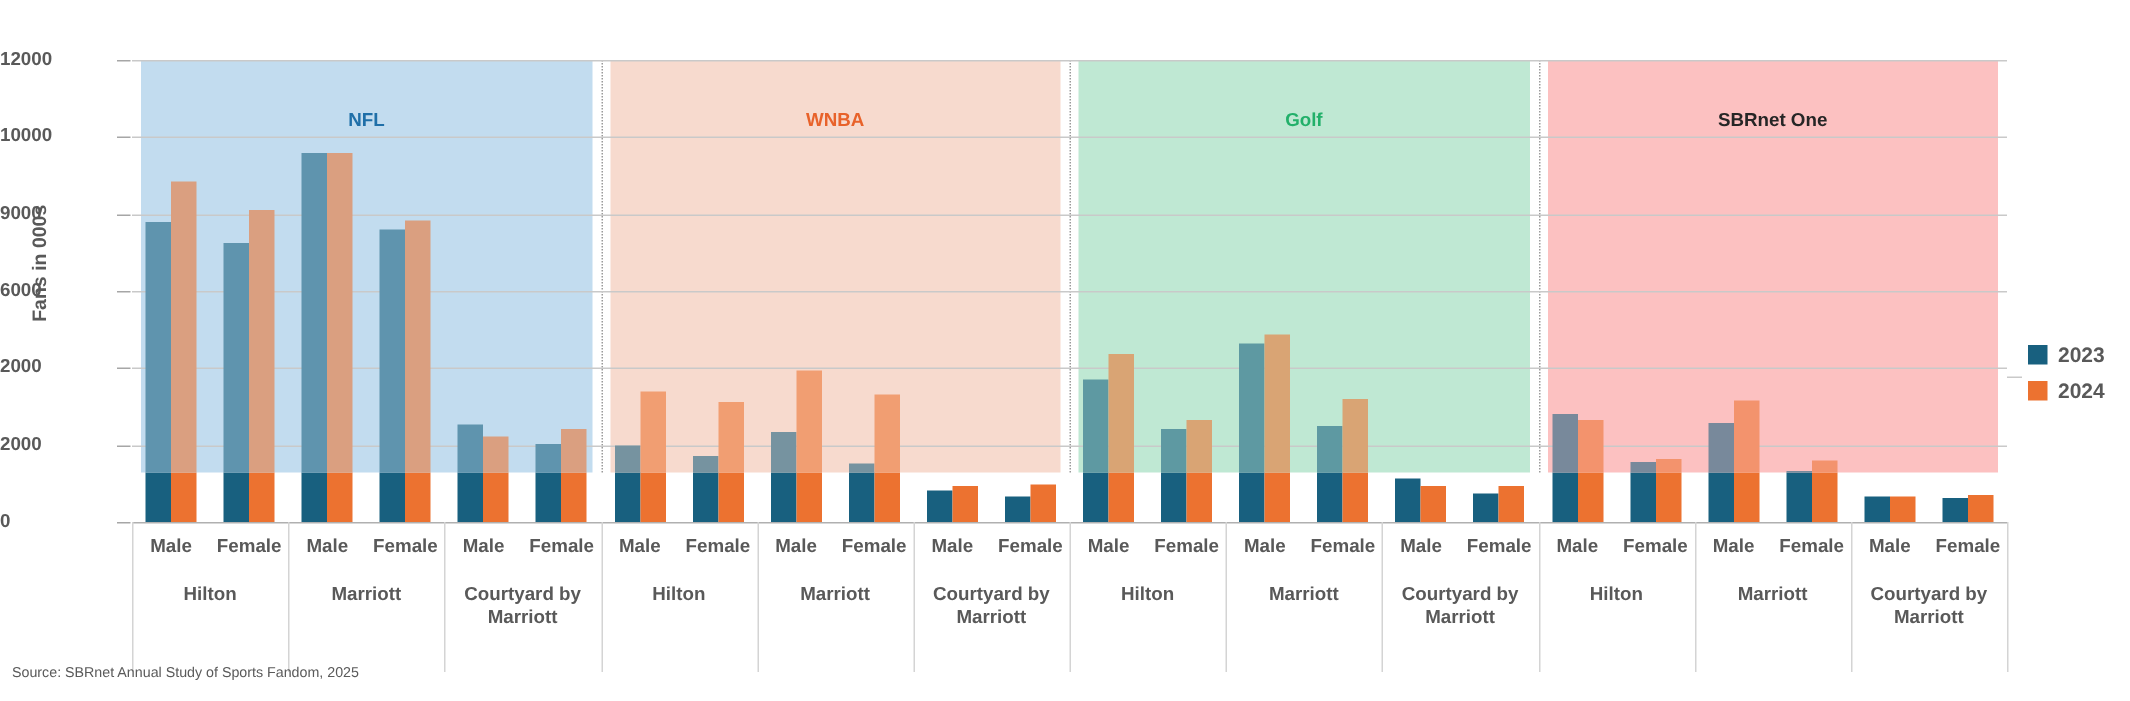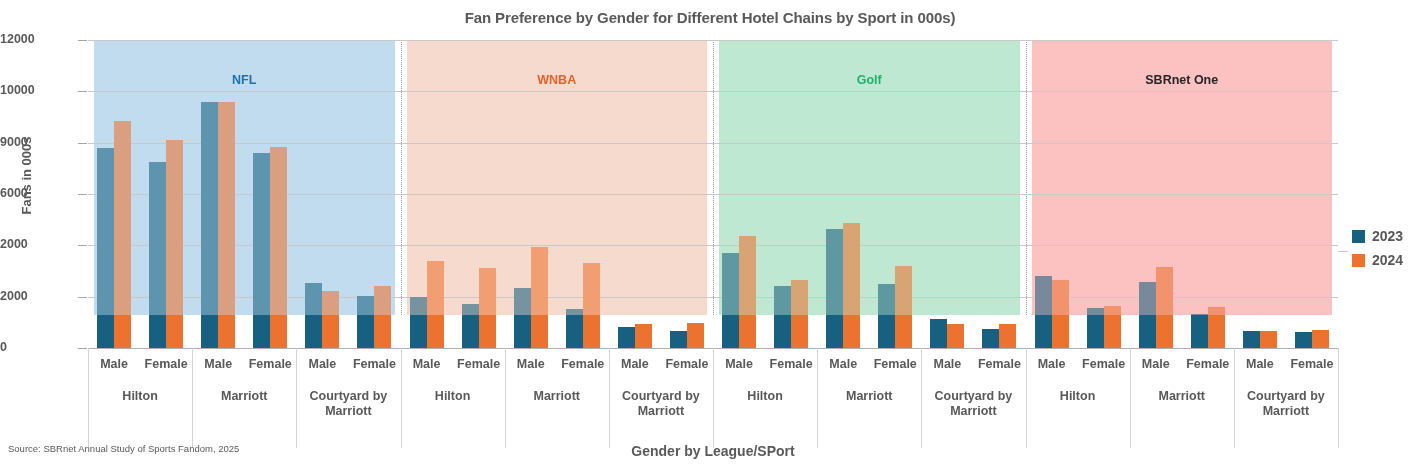--- a/index.html
+++ b/index.html
@@ -118,21 +118,20 @@
   .source-note{
     position:absolute;left:8px;top:443px;
     font-size:9.5px;color:#5a5a5a;
   }
 </style>
 </head>
 <body>
 
 <div id="chart-root">
 
-  <div class="chart-title">Fan Preference by Gender for Different Hotel Chains by Sport in 000s)</div>
 
   <div class="y-axis-title">Fans in 000s</div>
 
   <div id="plot">
     <div id="bands-layer">
         <div class="band" style="left: 6px; width: 300.5px; background: rgb(194, 220, 239);">
           <div class="band-label" style="color: rgb(31, 111, 168); text-align: center;">NFL</div>
         </div>
         <div class="band" style="left: 318.5px; width: 300.5px; background: rgb(247, 218, 206);">
           <div class="band-label" style="color: rgb(232, 98, 42);">WNBA</div>
@@ -401,21 +400,20 @@
       <div class="xlab-gender" style="left: 1181.75px; width: 52.0833px;">Female</div>
       <div class="xlab-chain" style="left: 1129.67px; width: 104.167px;">Marriott</div>
       <div class="xsep" style="left: 1129.67px;"></div>
       <div class="xlab-gender" style="left: 1233.83px; width: 52.0833px;">Male</div>
       <div class="xlab-gender" style="left: 1285.92px; width: 52.0833px;">Female</div>
       <div class="xlab-chain" style="left: 1233.83px; width: 104.167px;">Courtyard by Marriott</div>
       <div class="xsep" style="left: 1233.83px;"></div>
       <div class="xsep" style="left: 1338px;"></div>
     </div>
 
-  <div class="x-axis-title">Gender by League/SPort</div>
 
   <div id="legend">
     <div class="legend-tick"></div>
   <div class="legend-row">
         <span class="legend-swatch" style="background: rgb(24, 96, 127);"></span>
         <span class="legend-text">2023</span>
       </div>
       <div class="legend-row">
         <span class="legend-swatch" style="background: rgb(236, 114, 48);"></span>
         <span class="legend-text">2024</span>

